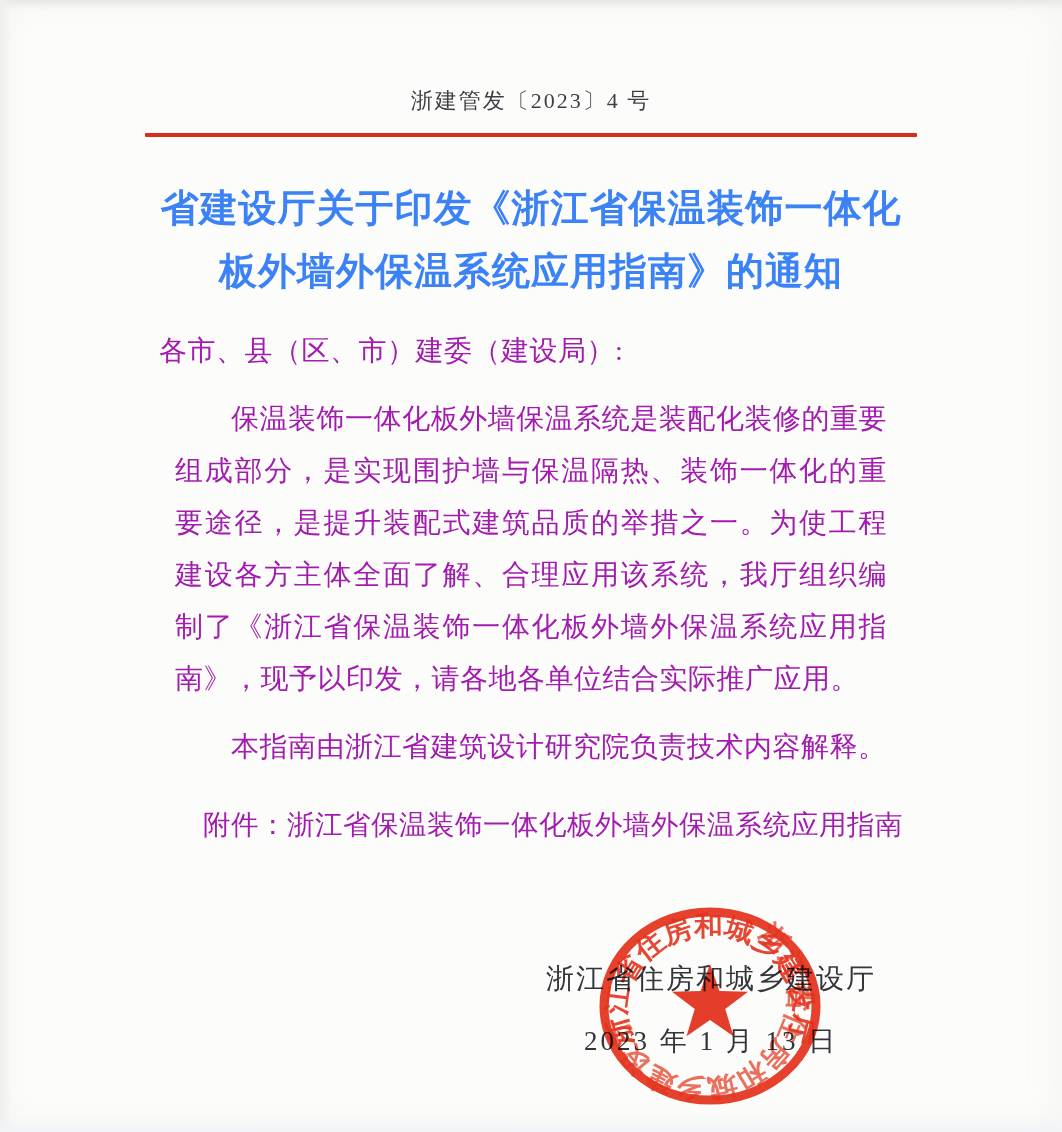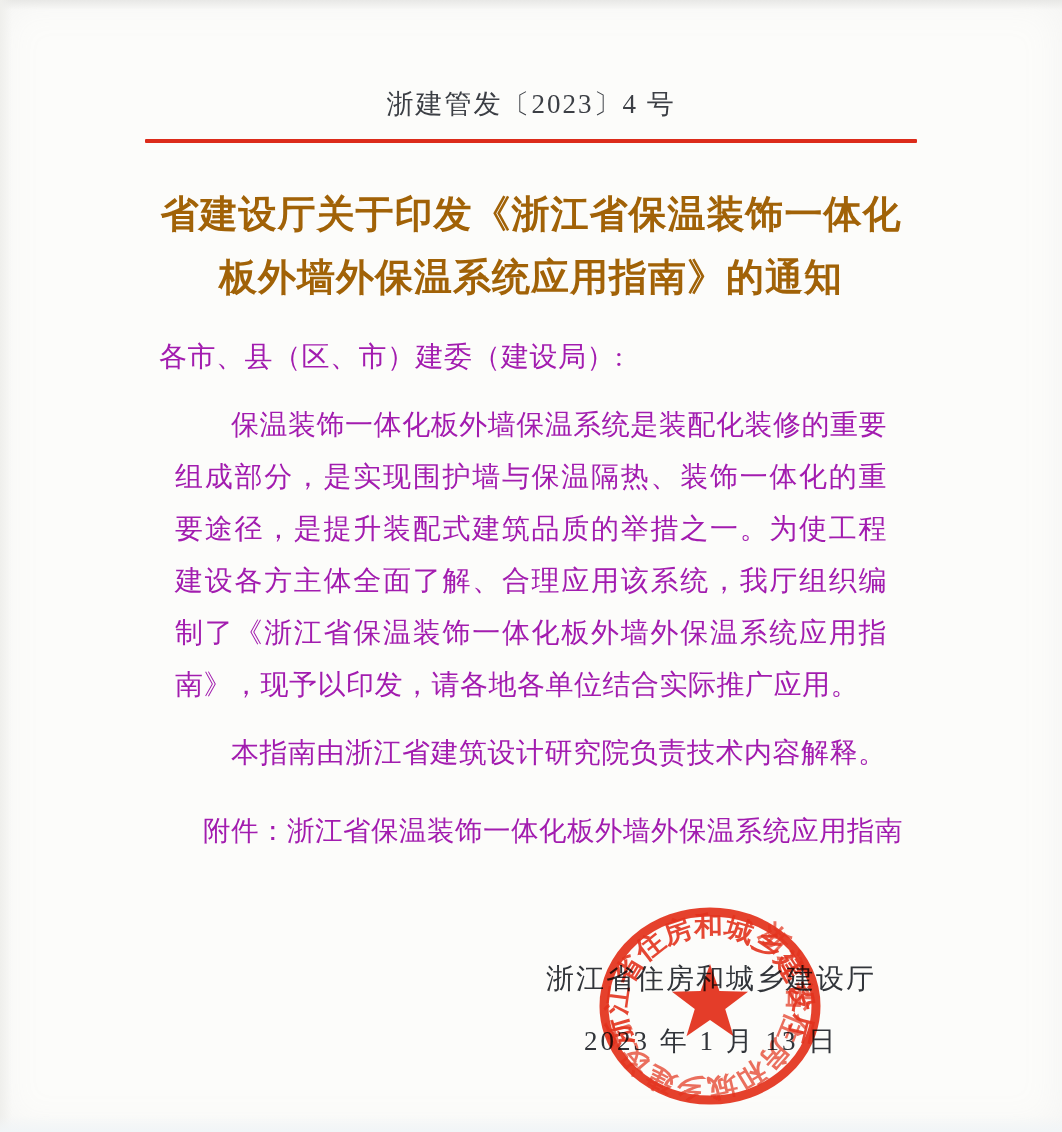--- a/index.html
+++ b/index.html
@@ -25,37 +25,37 @@
     font-family:"Liberation Sans", sans-serif;
     font-weight:bold;
     font-size:63px;
     line-height:100px;
     letter-spacing:0px;
     text-shadow:0 0 1px rgba(228,53,35,.55);
   }
   .doc-number{
     margin-top:86px;
     text-align:center;
-    font-size:27px;
+    font-size:22px;
     color:#3c3f45;
     letter-spacing:2px;
   }
   .red-rule{
     width:772px;height:4px;
     margin:17px auto 0;
     background:#dc2b1a;
     border-radius:1px;
   }
   .title-block{
     margin-top:40px;
     text-align:center;
     font-weight:bold;
     font-size:38px;
     line-height:63px;
-    color:#a16207;
+    color:#3b82f6;
     letter-spacing:1px;
   }
   .body-block{
     width:744px;
     margin:22px auto 0;
     font-size:28px;
     line-height:52px;
     color:#a21caf;
     letter-spacing:.5px;
   }

